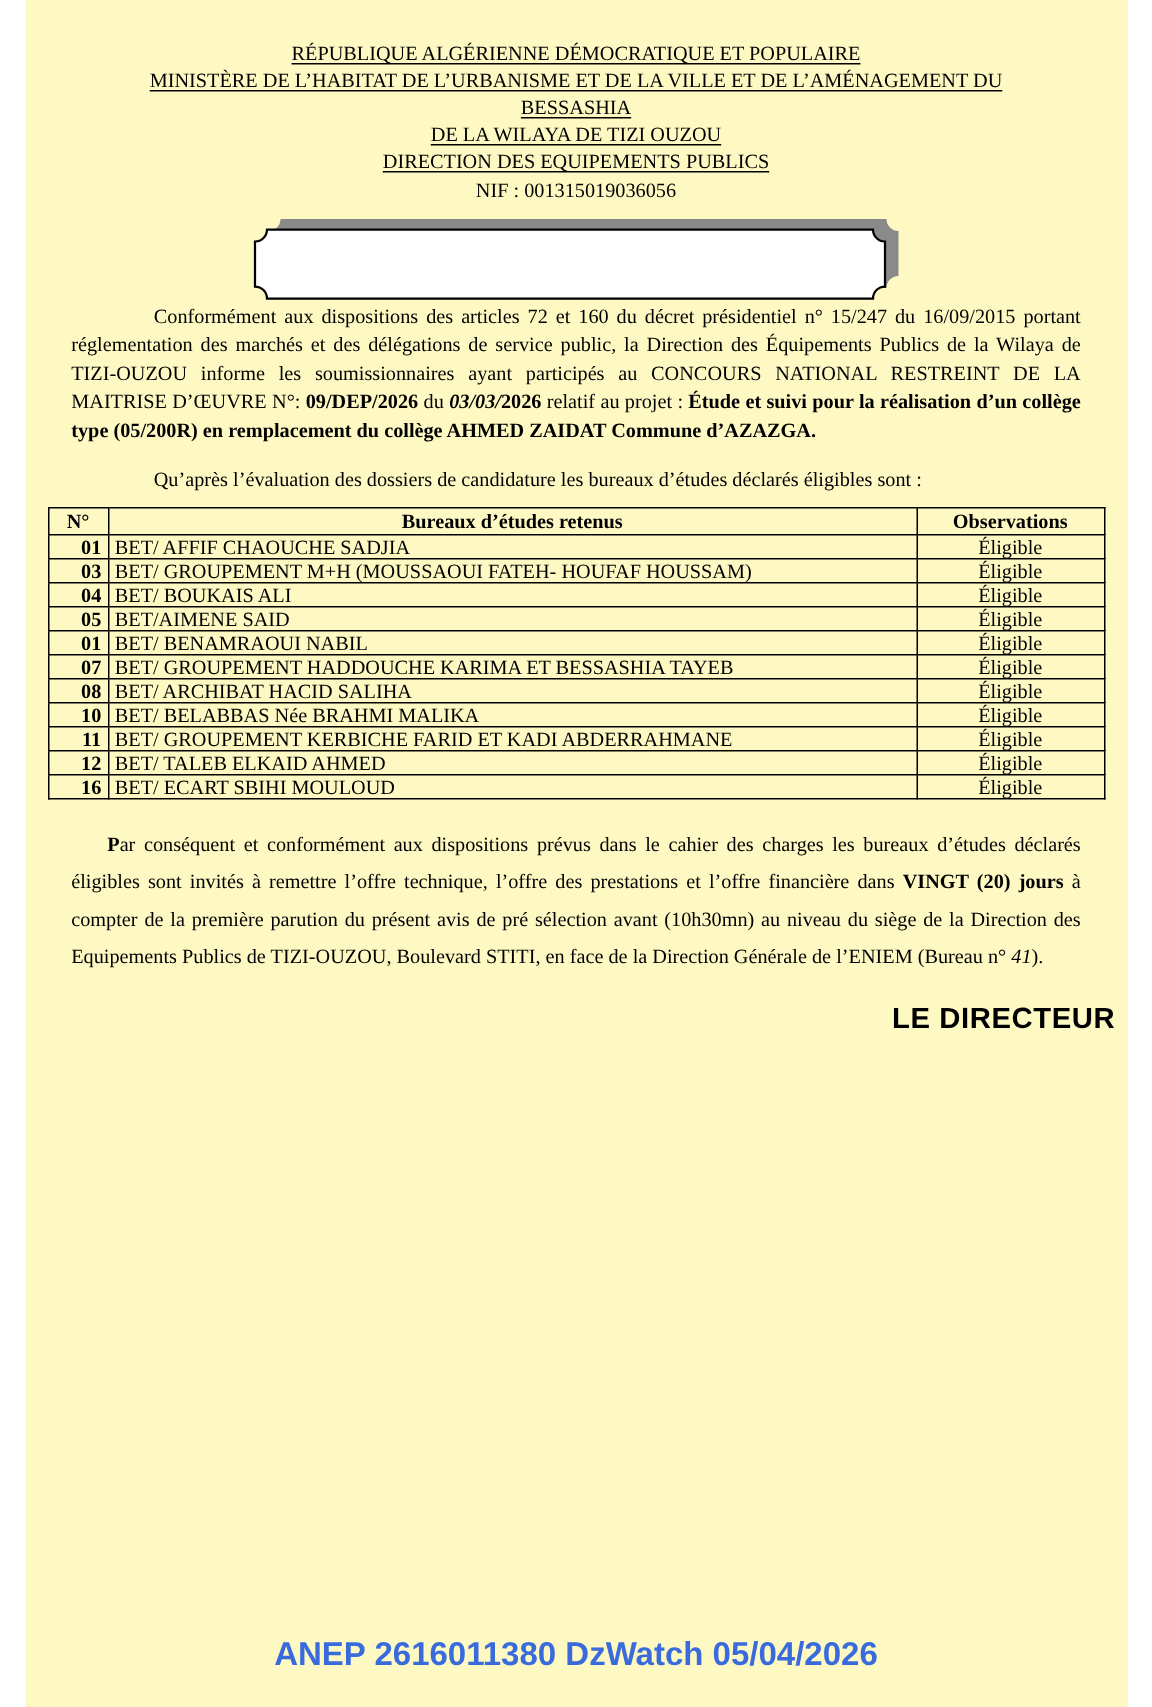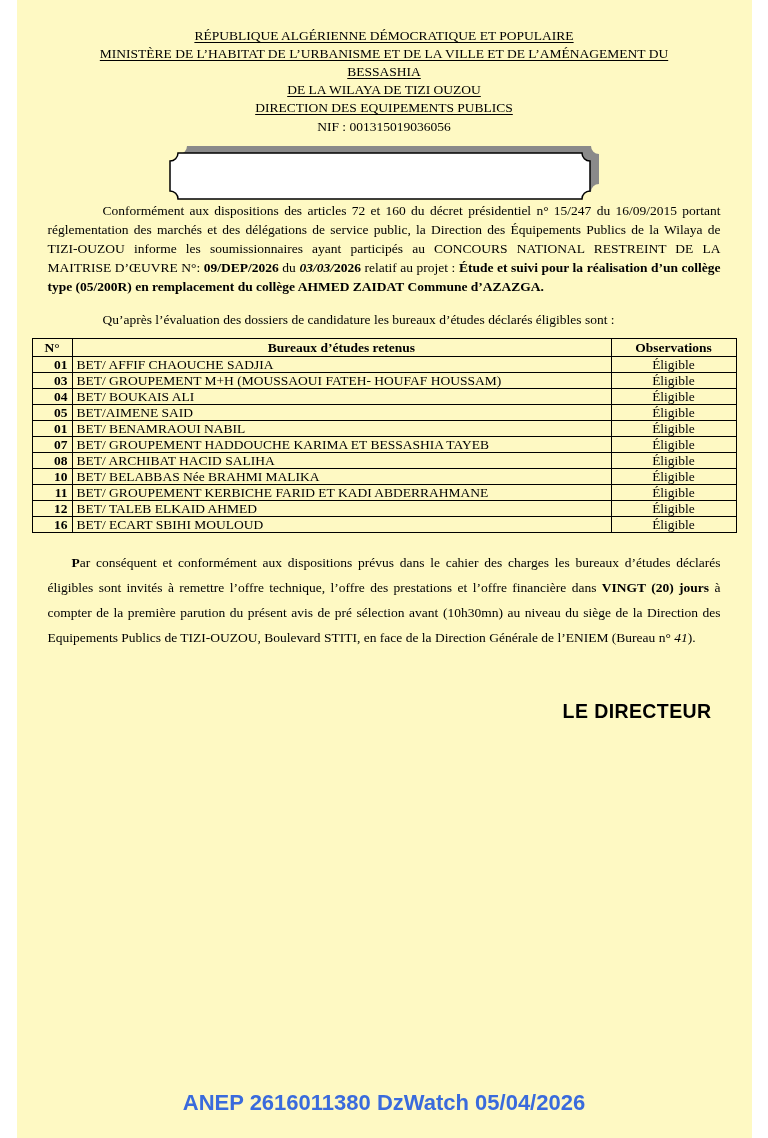--- a/index.html
+++ b/index.html
@@ -39,21 +39,21 @@
     border:1px solid #000; height:16px; line-height:15px;
     padding:0 4px; overflow:hidden; white-space:nowrap;
   }
   table.elig th { font-weight:bold; text-align:center; height:18px; }
   col.c-num { width:40px; } col.c-name { width:539px; } col.c-obs { width:125px; }
   td.num  { font-weight:bold; text-align:right; }
   td.name { text-align:left; padding-left:8px; }
   td.obs  { text-align:center; }
   
   .director {
-    margin-top:50px; padding-right:40px; text-align:right;
+    margin-top:18px; padding-right:8px; text-align:right;
     font-family:"Liberation Sans", sans-serif; font-weight:bold;
     font-size:19.5px; letter-spacing:0.4px;
   }
   .footer-note {
     position:absolute; left:0; right:0; bottom:22px; text-align:center;
     font-family:"Liberation Sans", sans-serif; font-weight:bold;
     font-size:22px; color:var(--footer-blue);
   }
 </style>
 </head>

